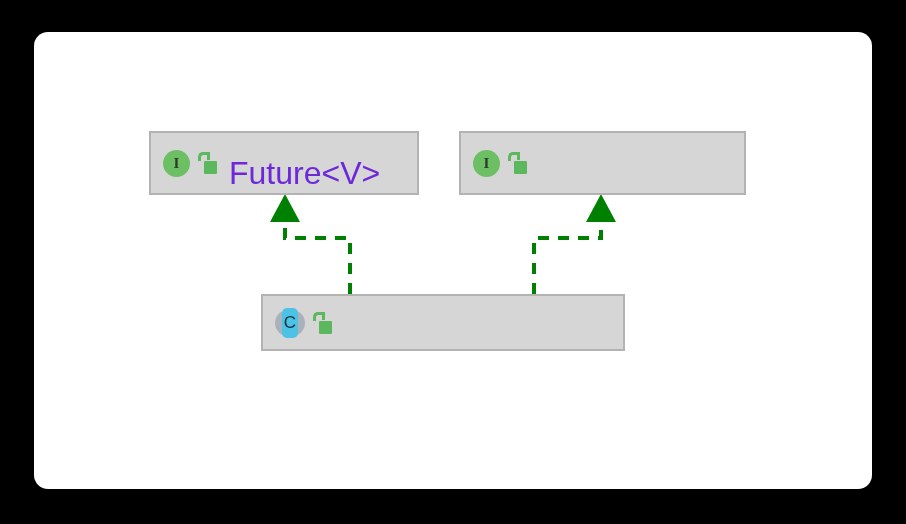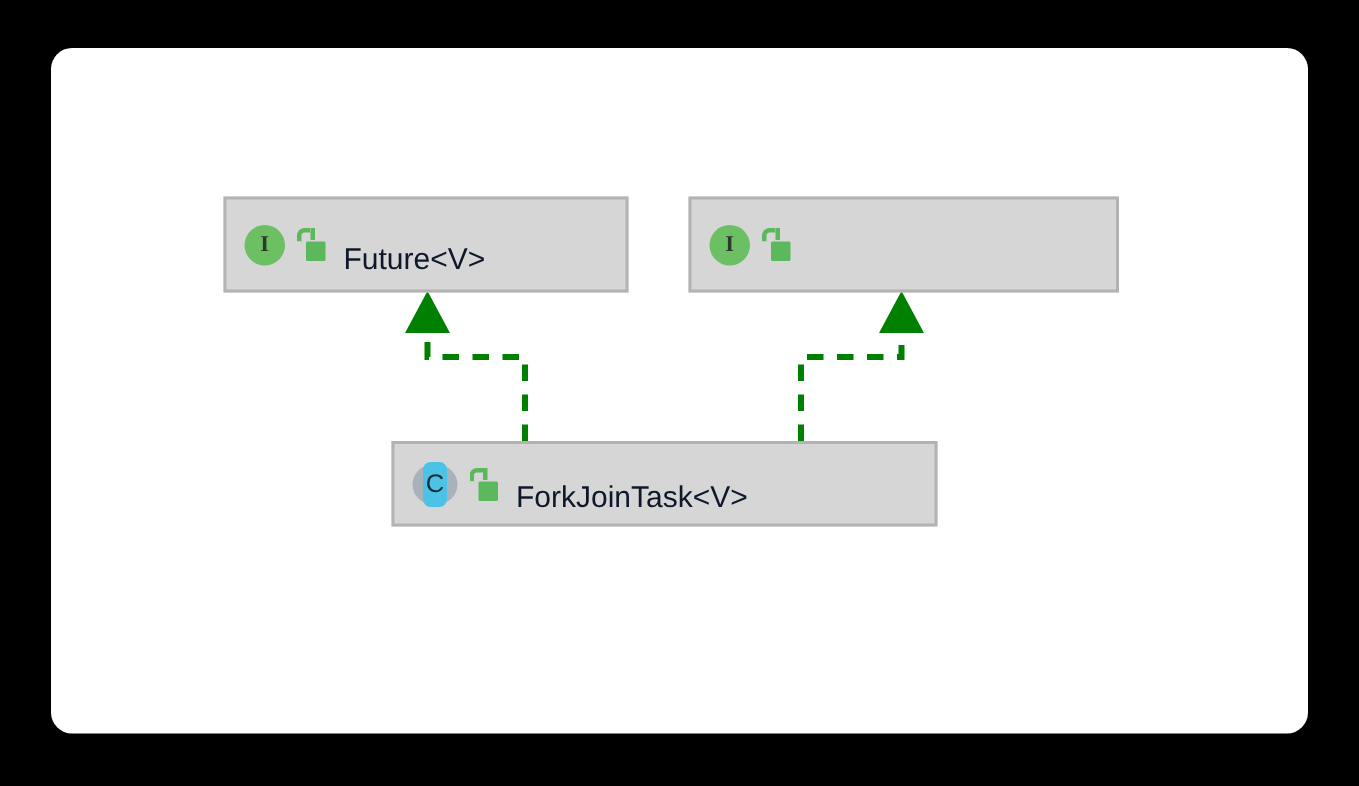--- a/index.html
+++ b/index.html
@@ -45,22 +45,22 @@
     position: absolute;
     box-sizing: border-box;
     background: #d6d6d6;
     border: 2px solid #b3b3b3;
     display: flex;
     align-items: center;
     padding: 0 12px 0 12px;
     white-space: nowrap;
   }
   .uml-node .node-label {
-    font-size: 20px;
-    color: #0f172a;
+    font-size: 32px;
+    color: #6d28d9;
     line-height: 1;
     letter-spacing: 0px;
     padding-left: 12px;
     padding-bottom: 2px;
     margin-top: 21px;
   }
 
   #node-future {
     left: 149px;
     top: 131px;
@@ -252,17 +252,16 @@
           <span class="arc-right"></span>
           <span class="body">
             <span class="glyph">C</span>
           </span>
         </span>
         <span class="lock-icon">
           <span class="shackle"></span>
           <span class="lock-body"></span>
         </span>
       </span>
-      <span class="node-label">ForkJoinTask&lt;V&gt;</span>
     </div>
 
   </div>
 </div>
 
 </body></html>

